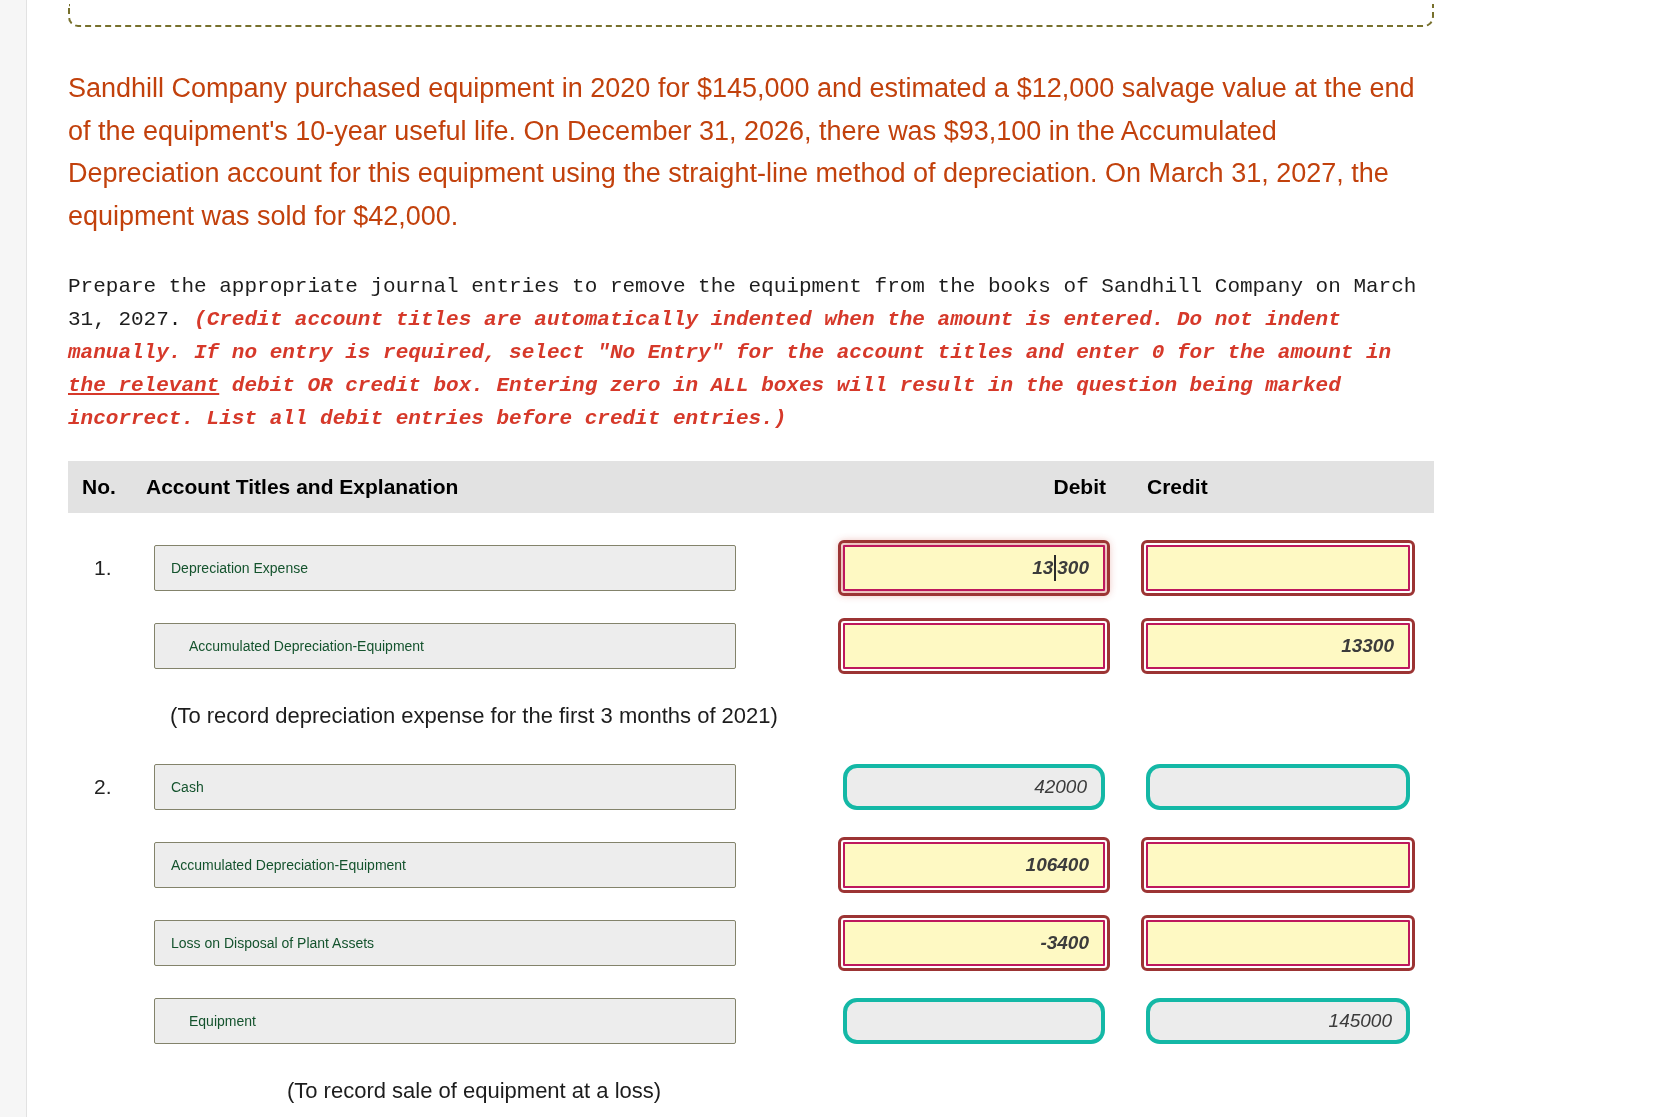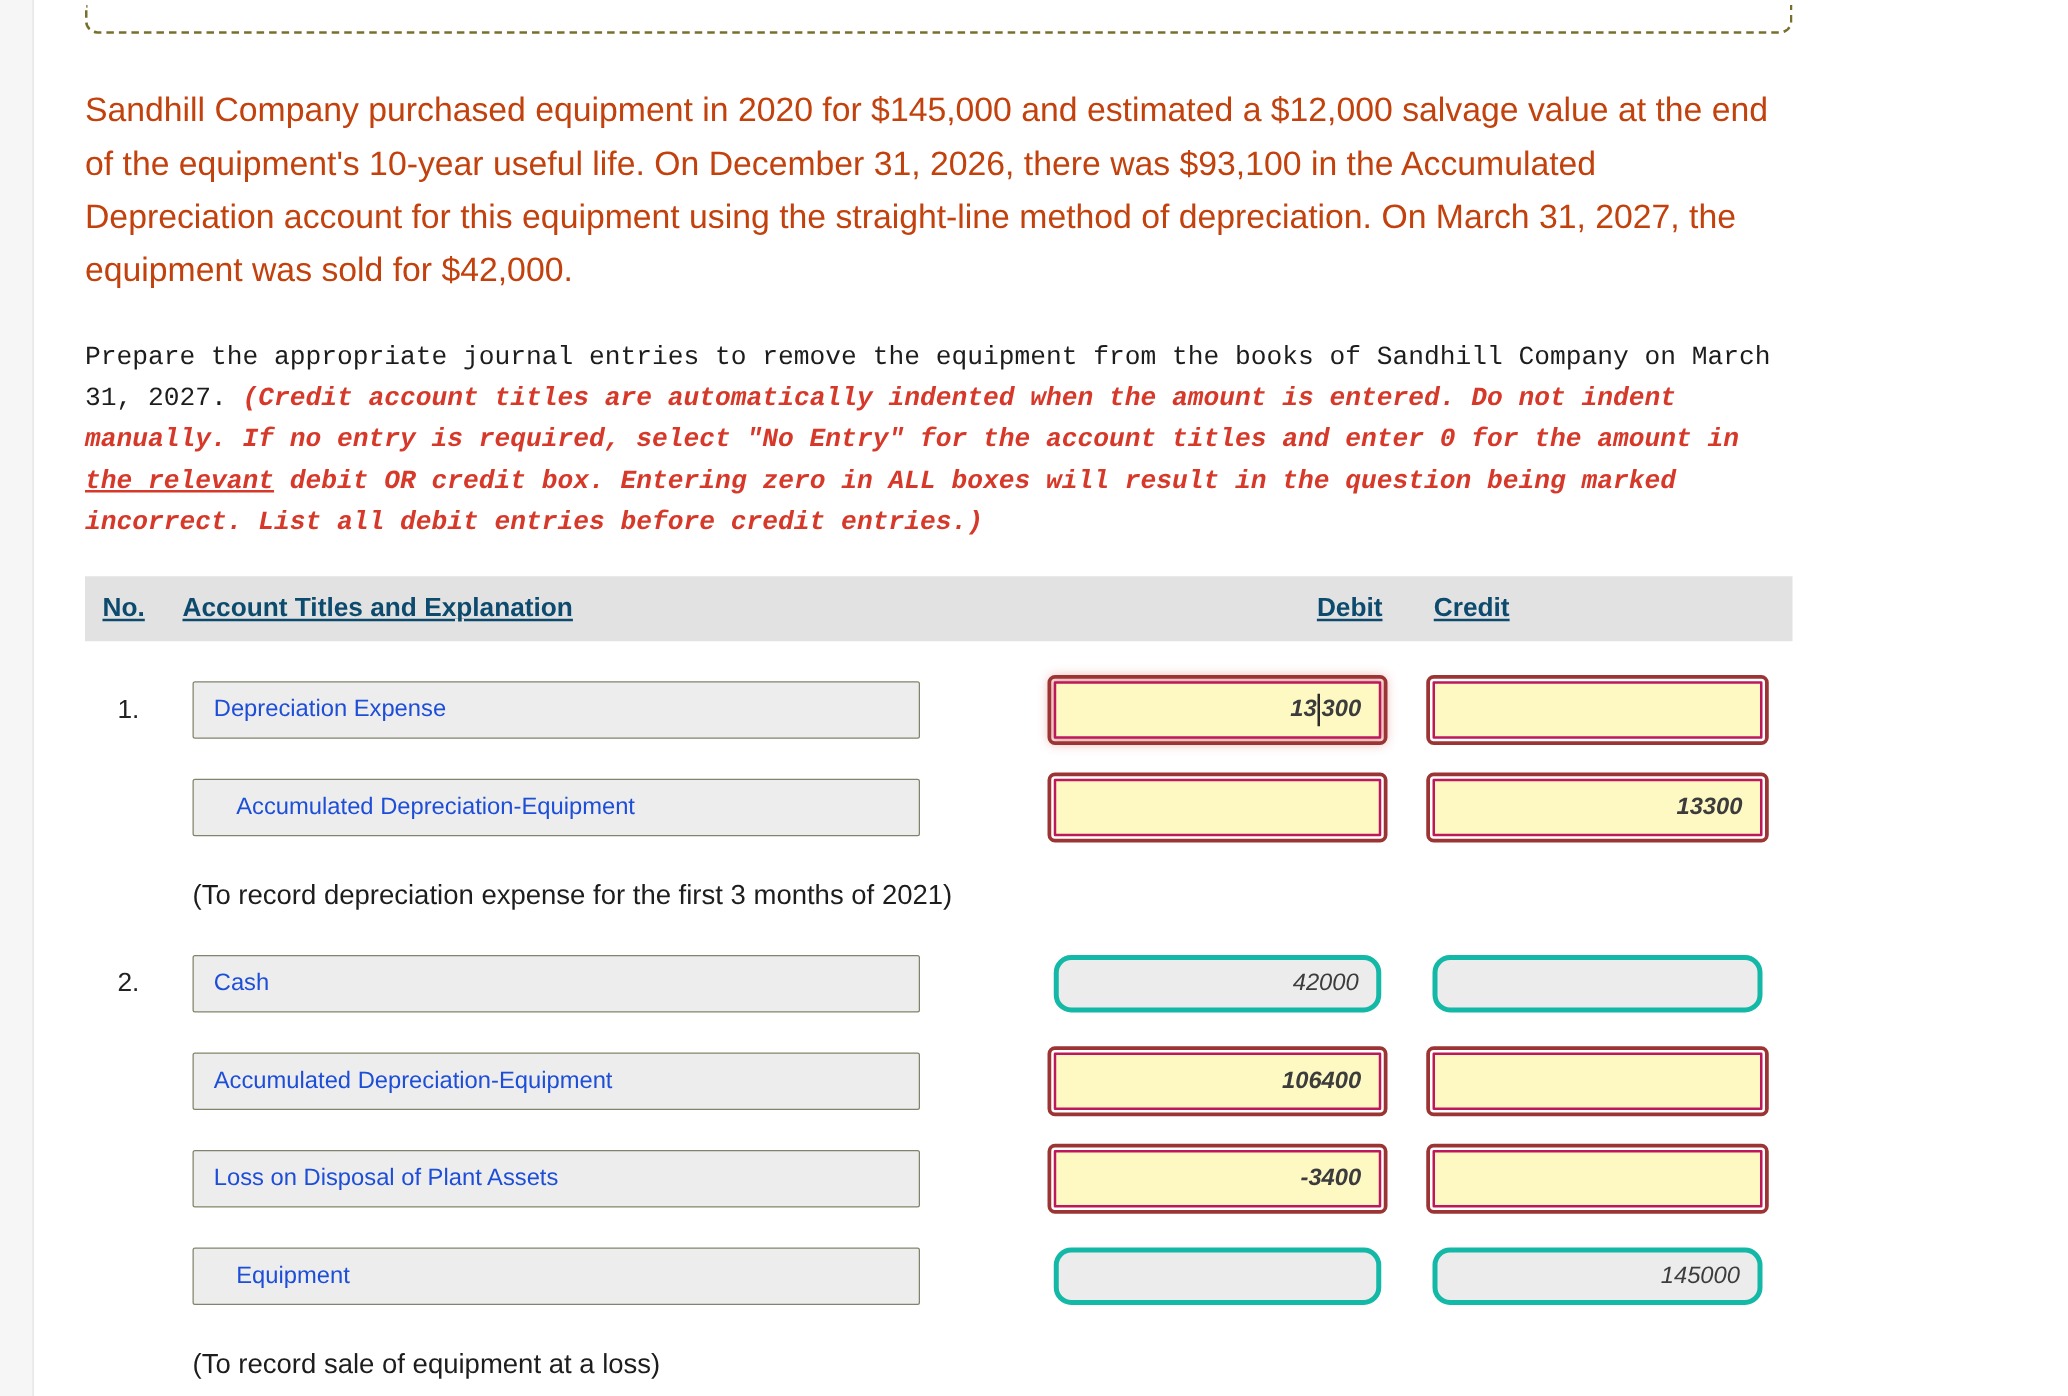--- a/index.html
+++ b/index.html
@@ -52,22 +52,21 @@
 
   .jtable { margin-top: 26px; width: 1366px; }
 
   .jheader {
     display: flex;
     align-items: center;
     background: #e2e2e2;
     height: 52px;
     font-size: 21px;
     font-weight: bold;
-    color: #0c4a6e;
-    text-decoration: underline;
+    color: #000000;
   }
   .h-no   { width: 78px;  padding-left: 14px; }
   .h-acct { width: 590px; }
   .h-debit  { width: 262px; margin-left: 108px; text-align: right; }
   .h-credit { width: 264px; margin-left: 41px;  }
 
   .jrow {
     display: flex;
     align-items: center;
     margin-top: 32px;
@@ -76,21 +75,21 @@
     width: 86px; padding-left: 26px;
     font-size: 21px; color: #222;
   }
   .acct {
     width: 582px; height: 46px;
     background: #ededed;
     border: 1px solid #83836b;
     border-radius: 2px;
     display: flex; align-items: center;
     padding-left: 16px;
-    font-size: 19px; color: #1d4ed8;
+    font-size: 14px; color: #14532d;
   }
   .acct.indent { padding-left: 34px; }
 
   .amt {
     height: 46px;
     display: flex; align-items: center; justify-content: flex-end;
     padding-right: 14px;
     font-size: 19px; color: #3c3c3c;
   }
   .amt.debit  { width: 262px; margin-left: 107px; }
@@ -112,21 +111,21 @@
   .amt.red.focused {
     box-shadow: 0 0 9px 3px rgba(198, 55, 45, 0.45);
   }
 
   .caret {
     width: 2px; height: 26px;
     background: #2b2b2b;
     margin: 0 1px;
   }
 
-  .note-row { display: flex; margin-top: 30px; }
+  .note-row { display: flex; margin-top: 30px; text-align: center; }
   .note {
     margin-left: 86px;
     width: 640px;
     font-size: 22px;
     line-height: 1.5;
     color: #1d1d1d;
   }
 </style>
 </head>
 <body>

